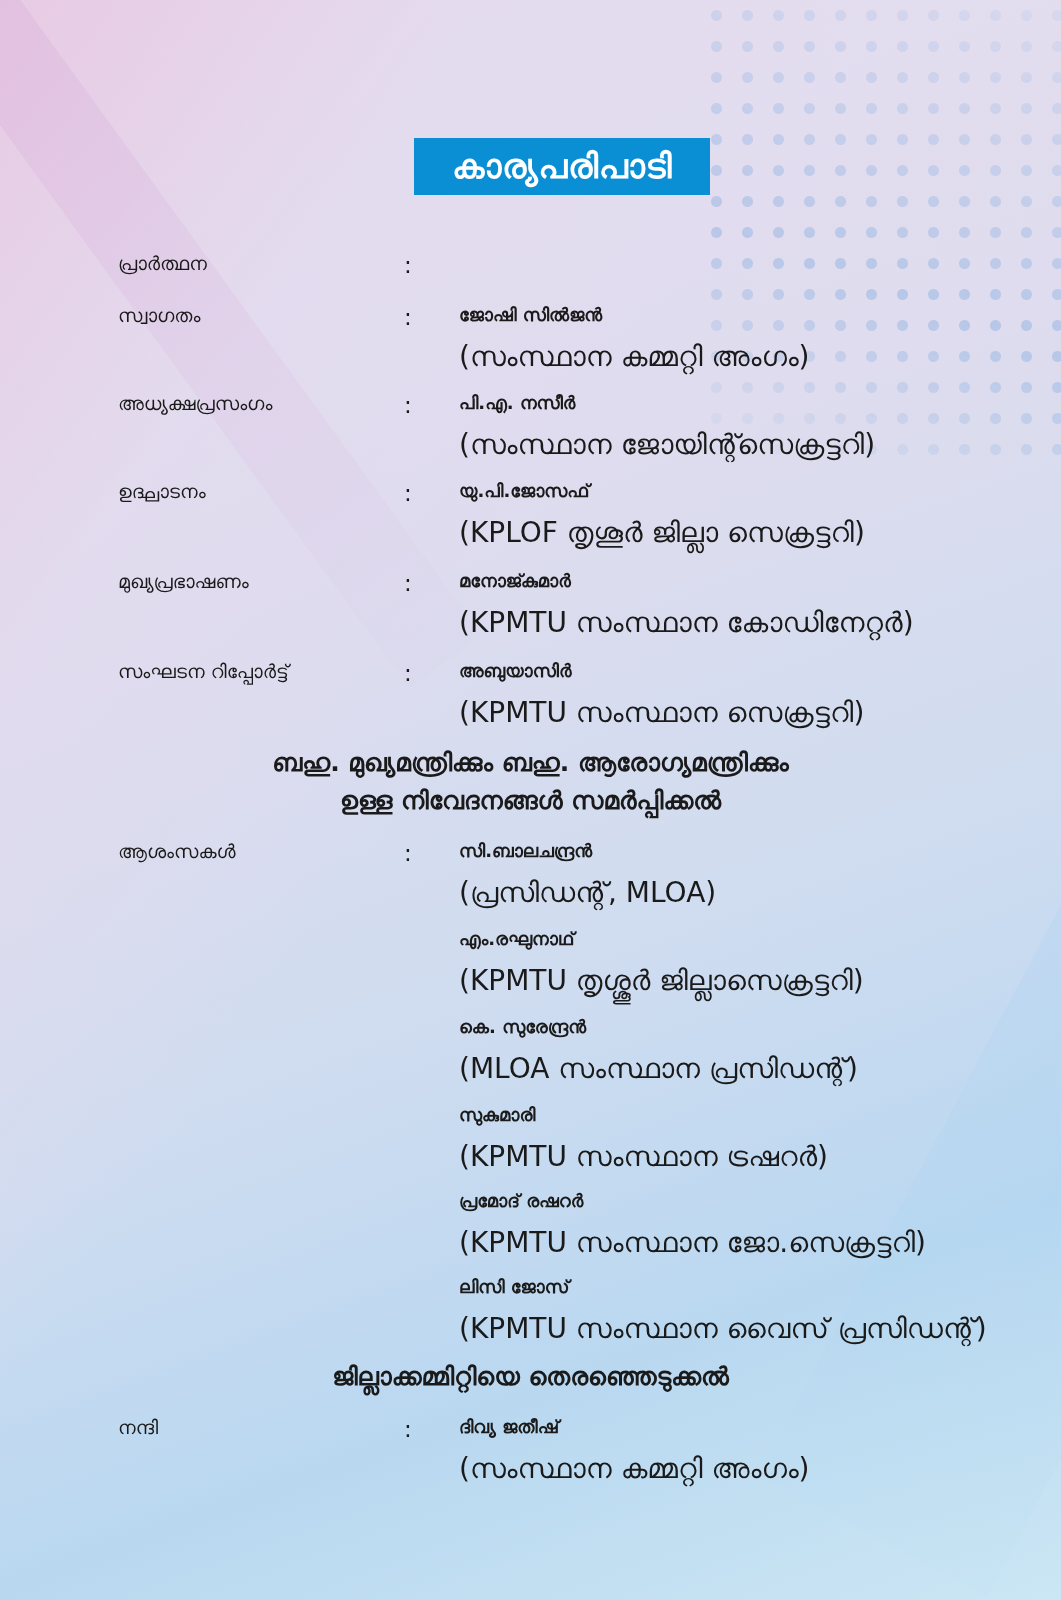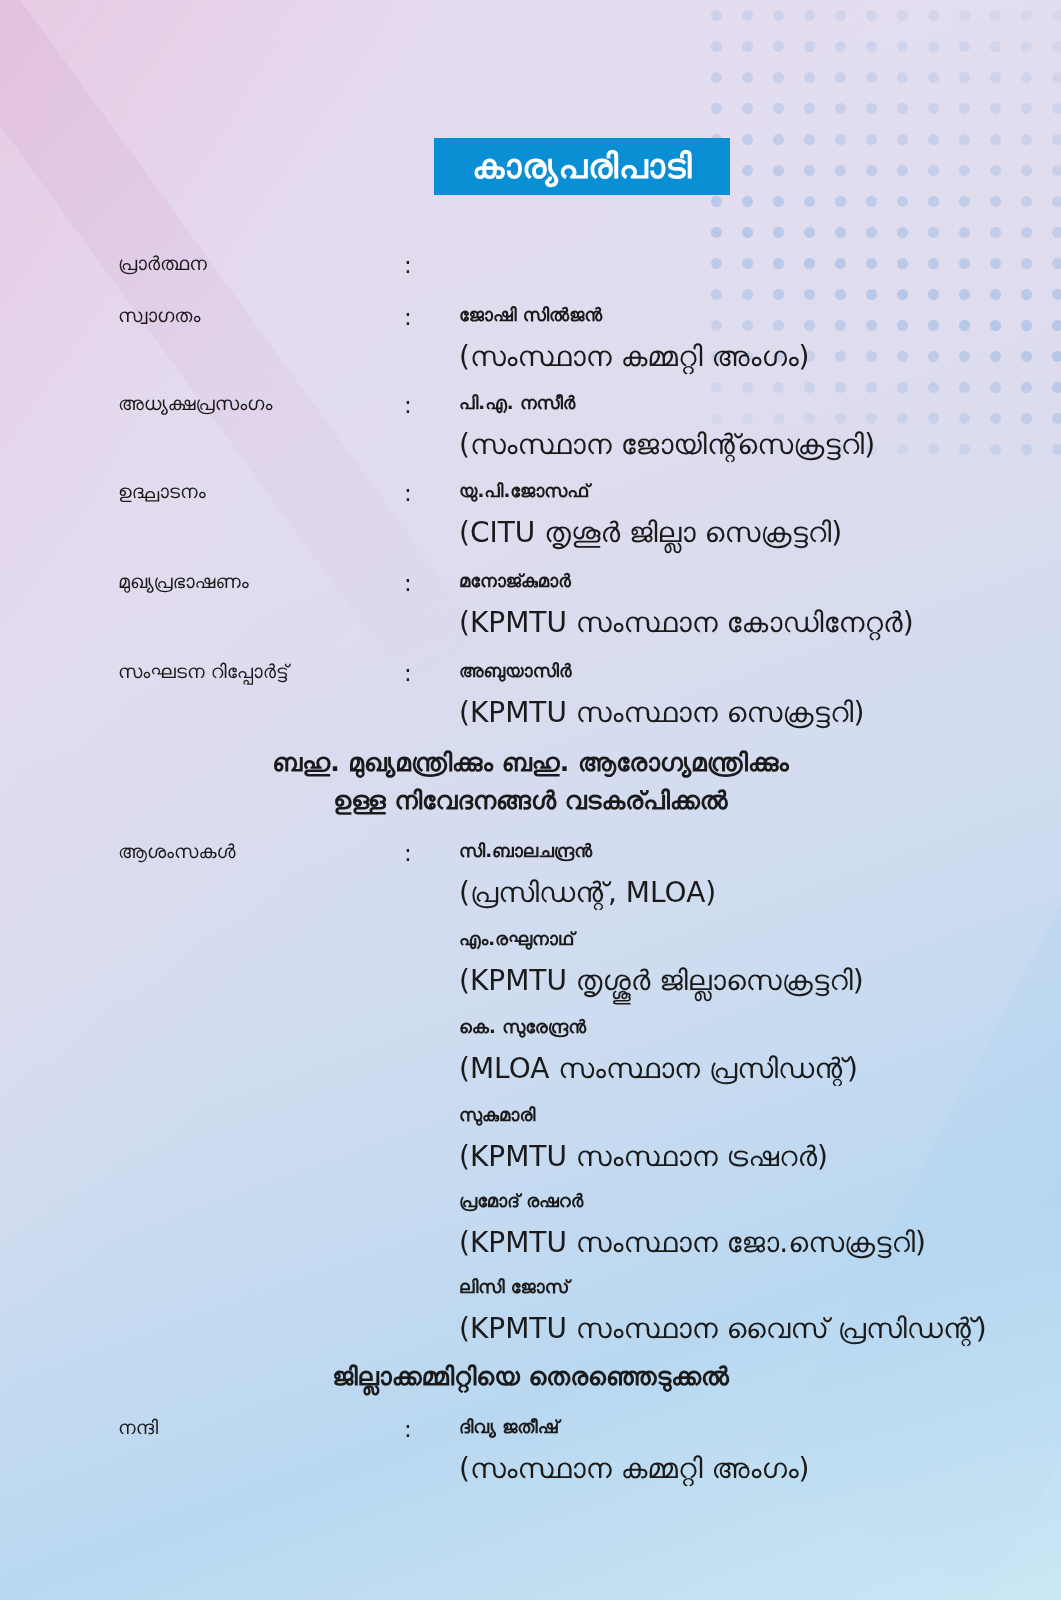--- a/index.html
+++ b/index.html
@@ -59,21 +59,20 @@
       width: 296px;
       height: 57px;
       background: #0a8fd4;
       color: #ffffff;
       font-weight: bold;
       font-size: 34px;
       display: flex;
       align-items: center;
       justify-content: center;
       letter-spacing: 0.5px;
-      margin-left: 20px;
     }
     .row {
       position: absolute;
       left: 118px;
       width: 900px;
     }
     .label {
       position: absolute;
       left: 0;
       top: 0;
@@ -138,39 +137,39 @@
     <span class="label">അധ്യക്ഷപ്രസംഗം</span>
     <span class="colon">:</span>
     <span class="name">പി.എ. നസീർ</span>
     <span class="role">(സംസ്ഥാന ജോയിന്റ്സെക്രട്ടറി)</span>
   </div>
 
   <div class="row" style="top:480px;">
     <span class="label">ഉദ്ഘാടനം</span>
     <span class="colon">:</span>
     <span class="name">യു.പി.ജോസഫ്</span>
-    <span class="role">(CITU തൃശൂർ ജില്ലാ സെക്രട്ടറി)</span>
+    <span class="role">(KPLOF തൃശൂർ ജില്ലാ സെക്രട്ടറി)</span>
   </div>
 
   <div class="row" style="top:570px;">
     <span class="label">മുഖ്യപ്രഭാഷണം</span>
     <span class="colon">:</span>
     <span class="name">മനോജ്കുമാർ</span>
     <span class="role">(KPMTU സംസ്ഥാന കോഡിനേറ്റർ)</span>
   </div>
 
   <div class="row" style="top:660px;">
     <span class="label">സംഘടന റിപ്പോർട്ട്</span>
     <span class="colon">:</span>
     <span class="name">അബുയാസിർ</span>
     <span class="role">(KPMTU സംസ്ഥാന സെക്രട്ടറി)</span>
   </div>
 
   <div class="center-line" style="top:748px;">ബഹു. മുഖ്യമന്ത്രിക്കും ബഹു. ആരോഗ്യമന്ത്രിക്കും</div>
-  <div class="center-line" style="top:786px;">ഉള്ള നിവേദനങ്ങൾ വടകര്പിക്കൽ</div>
+  <div class="center-line" style="top:786px;">ഉള്ള നിവേദനങ്ങൾ സമർപ്പിക്കൽ</div>
 
   <div class="row" style="top:840px;">
     <span class="label">ആശംസകൾ</span>
     <span class="colon">:</span>
     <span class="name">സി.ബാലചന്ദ്രൻ</span>
     <span class="role">(പ്രസിഡന്റ്, MLOA)</span>
   </div>
   <div class="row" style="top:928px;">
     <span class="name">എം.രഘുനാഥ്</span>
     <span class="role">(KPMTU തൃശ്ശൂർ ജില്ലാസെക്രട്ടറി)</span>

